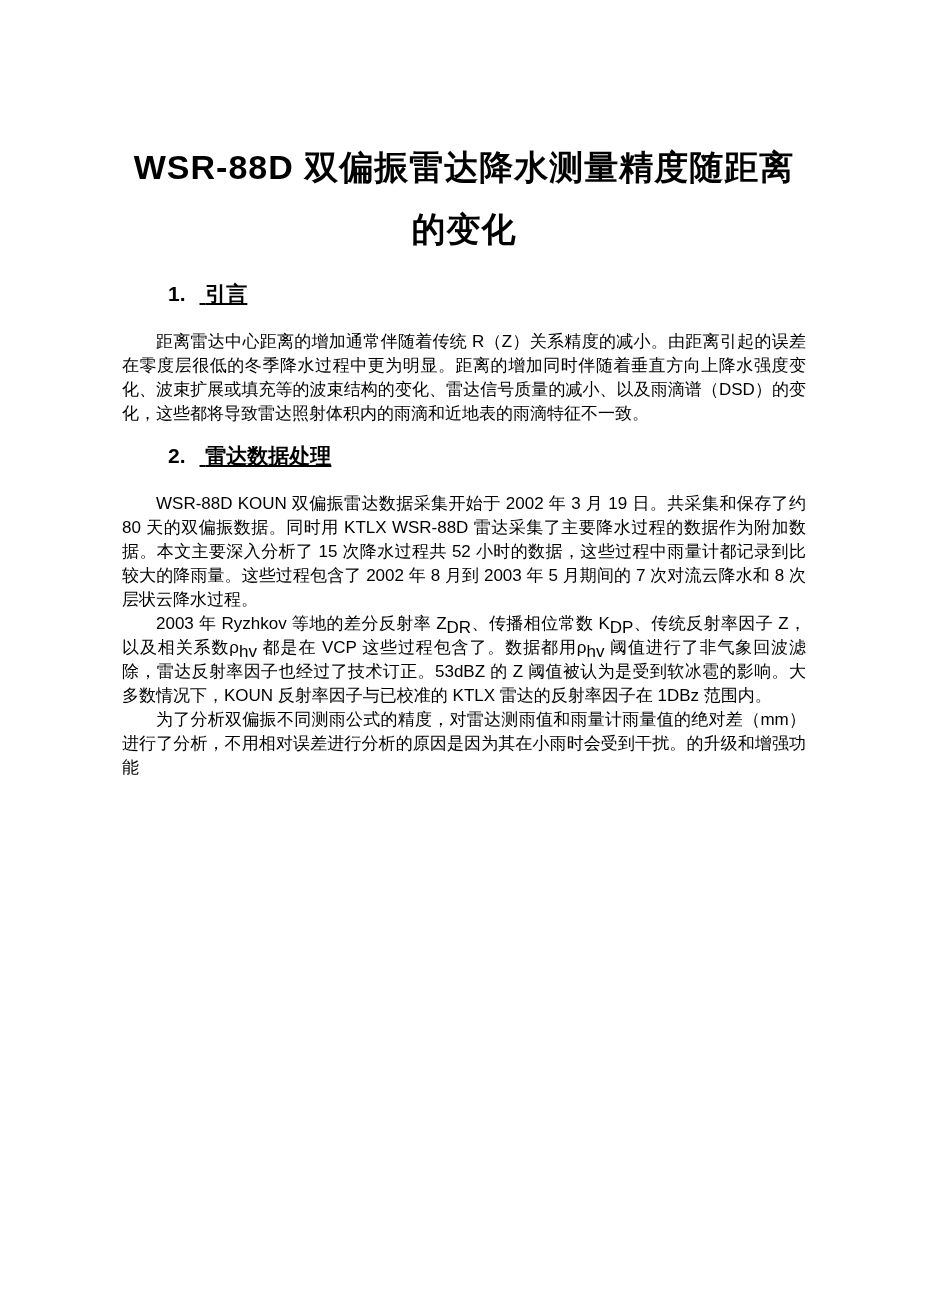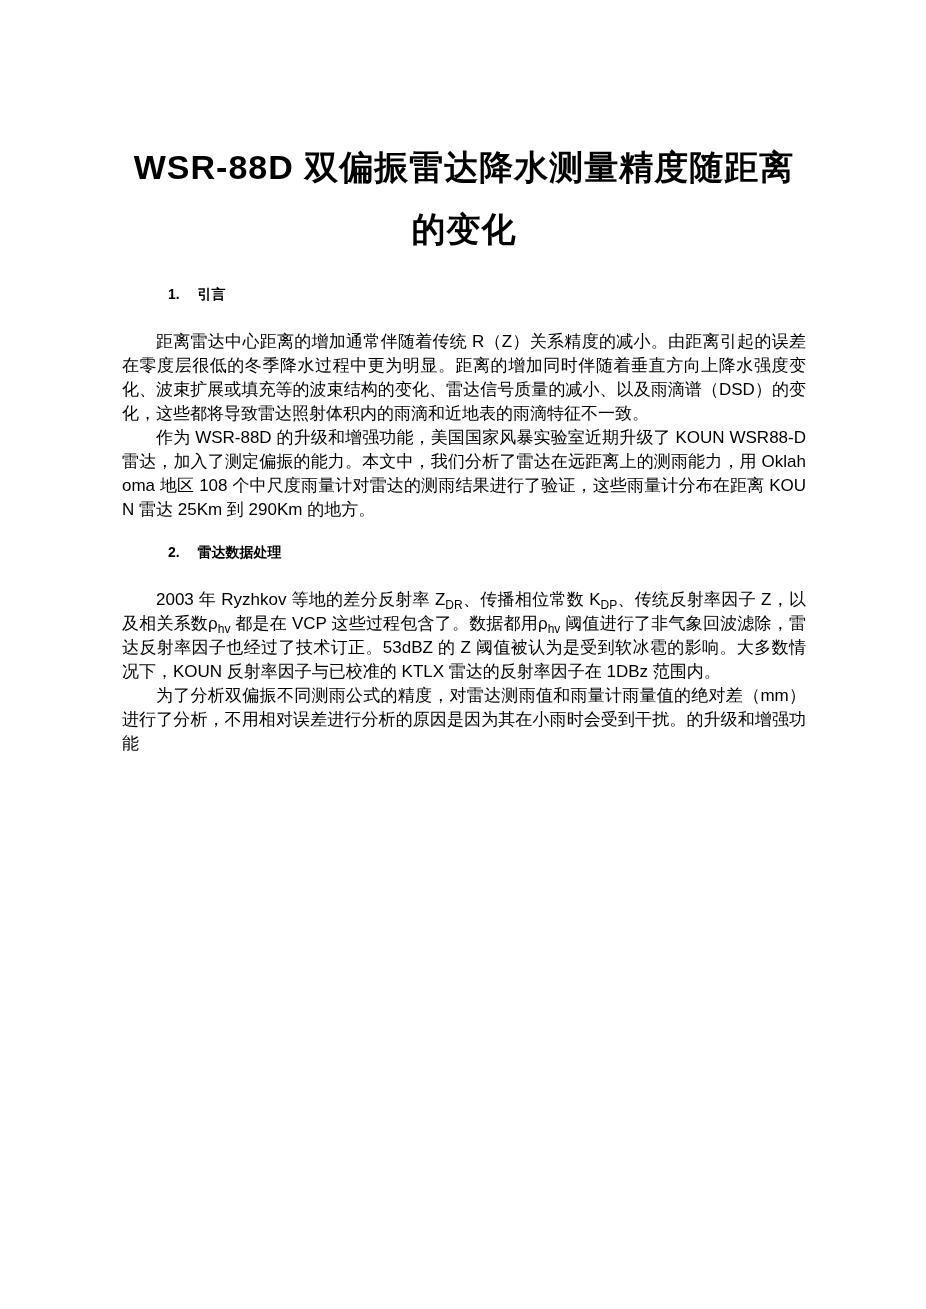--- a/index.html
+++ b/index.html
@@ -22,42 +22,43 @@
     text-align: center;
     font-size: 34px;
     line-height: 62px;
     font-weight: 700;
     letter-spacing: 1px;
   }
   .content {
     padding: 0 120px 0 122px;
   }
   .section-heading {
-    font-size: 14px;
+    font-size: 21px;
     line-height: 24px;
     font-weight: 700;
     margin: 22px 0 24px 46px;
+    text-decoration: underline;
   }
   .section-heading.second {
     margin-top: 18px;
   }
   .heading-number {
     display: inline-block;
     margin-right: 14px;
   }
   .body-paragraph {
     font-size: 17px;
     line-height: 24px;
     margin: 0;
     text-align: justify;
     text-indent: 34px;
     word-break: break-all;
   }
   sub {
-    font-size: 12px;
+    font-size: 17px;
     line-height: 0;
   }
 </style>
 </head>
 <body>
 
 <div class="page">
 
   <h1 class="doc-title">
     <span>WSR-88D 双偏振雷达降水测量精度随距离</span><br>
@@ -65,24 +66,24 @@
   </h1>
 
   <div class="content">
 
     <h2 class="section-heading">
       <span class="heading-number">1.</span>
       <span class="heading-label">引言</span>
     </h2>
 
     <p class="body-paragraph">距离雷达中心距离的增加通常伴随着传统 R（Z）关系精度的减小。由距离引起的误差在零度层很低的冬季降水过程中更为明显。距离的增加同时伴随着垂直方向上降水强度变化、波束扩展或填充等的波束结构的变化、雷达信号质量的减小、以及雨滴谱（DSD）的变化，这些都将导致雷达照射体积内的雨滴和近地表的雨滴特征不一致。</p>
-    <p class="body-paragraph">作为 WSR-88D 的升级和增强功能，美国国家风暴实验室近期升级了 KOUN WSR88-D 雷达，加入了测定偏振的能力。本文中，我们分析了雷达在远距离上的测雨能力，用 Oklahoma 地区 108 个中尺度雨量计对雷达的测雨结果进行了验证，这些雨量计分布在距离 KOUN 雷达 25Km 到 290Km 的地方。</p>
 
     <h2 class="section-heading second">
       <span class="heading-number">2.</span>
       <span class="heading-label">雷达数据处理</span>
     </h2>
 
+    <p class="body-paragraph">WSR-88D KOUN 双偏振雷达数据采集开始于 2002 年 3 月 19 日。共采集和保存了约 80 天的双偏振数据。同时用 KTLX WSR-88D 雷达采集了主要降水过程的数据作为附加数据。本文主要深入分析了 15 次降水过程共 52 小时的数据，这些过程中雨量计都记录到比较大的降雨量。这些过程包含了 2002 年 8 月到 2003 年 5 月期间的 7 次对流云降水和 8 次层状云降水过程。</p>
     <p class="body-paragraph"><span>2003 年 Ryzhkov 等地的差分反射率 Z</span><sub>DR</sub><span>、传播相位常数 K</span><sub>DP</sub><span>、传统反射率因子 Z，以及相关系数ρ</span><sub>hv</sub><span> 都是在 VCP 这些过程包含了。数据都用ρ</span><sub>hv</sub><span> 阈值进行了非气象回波滤除，雷达反射率因子也经过了技术订正。53dBZ 的 Z 阈值被认为是受到软冰雹的影响。大多数情况下，KOUN 反射率因子与已校准的 KTLX 雷达的反射率因子在 1DBz 范围内。</span></p>
     <p class="body-paragraph">为了分析双偏振不同测雨公式的精度，对雷达测雨值和雨量计雨量值的绝对差（mm）进行了分析，不用相对误差进行分析的原因是因为其在小雨时会受到干扰。的升级和增强功能</p>
 
   </div>
 </div>
 
 </body></html>

